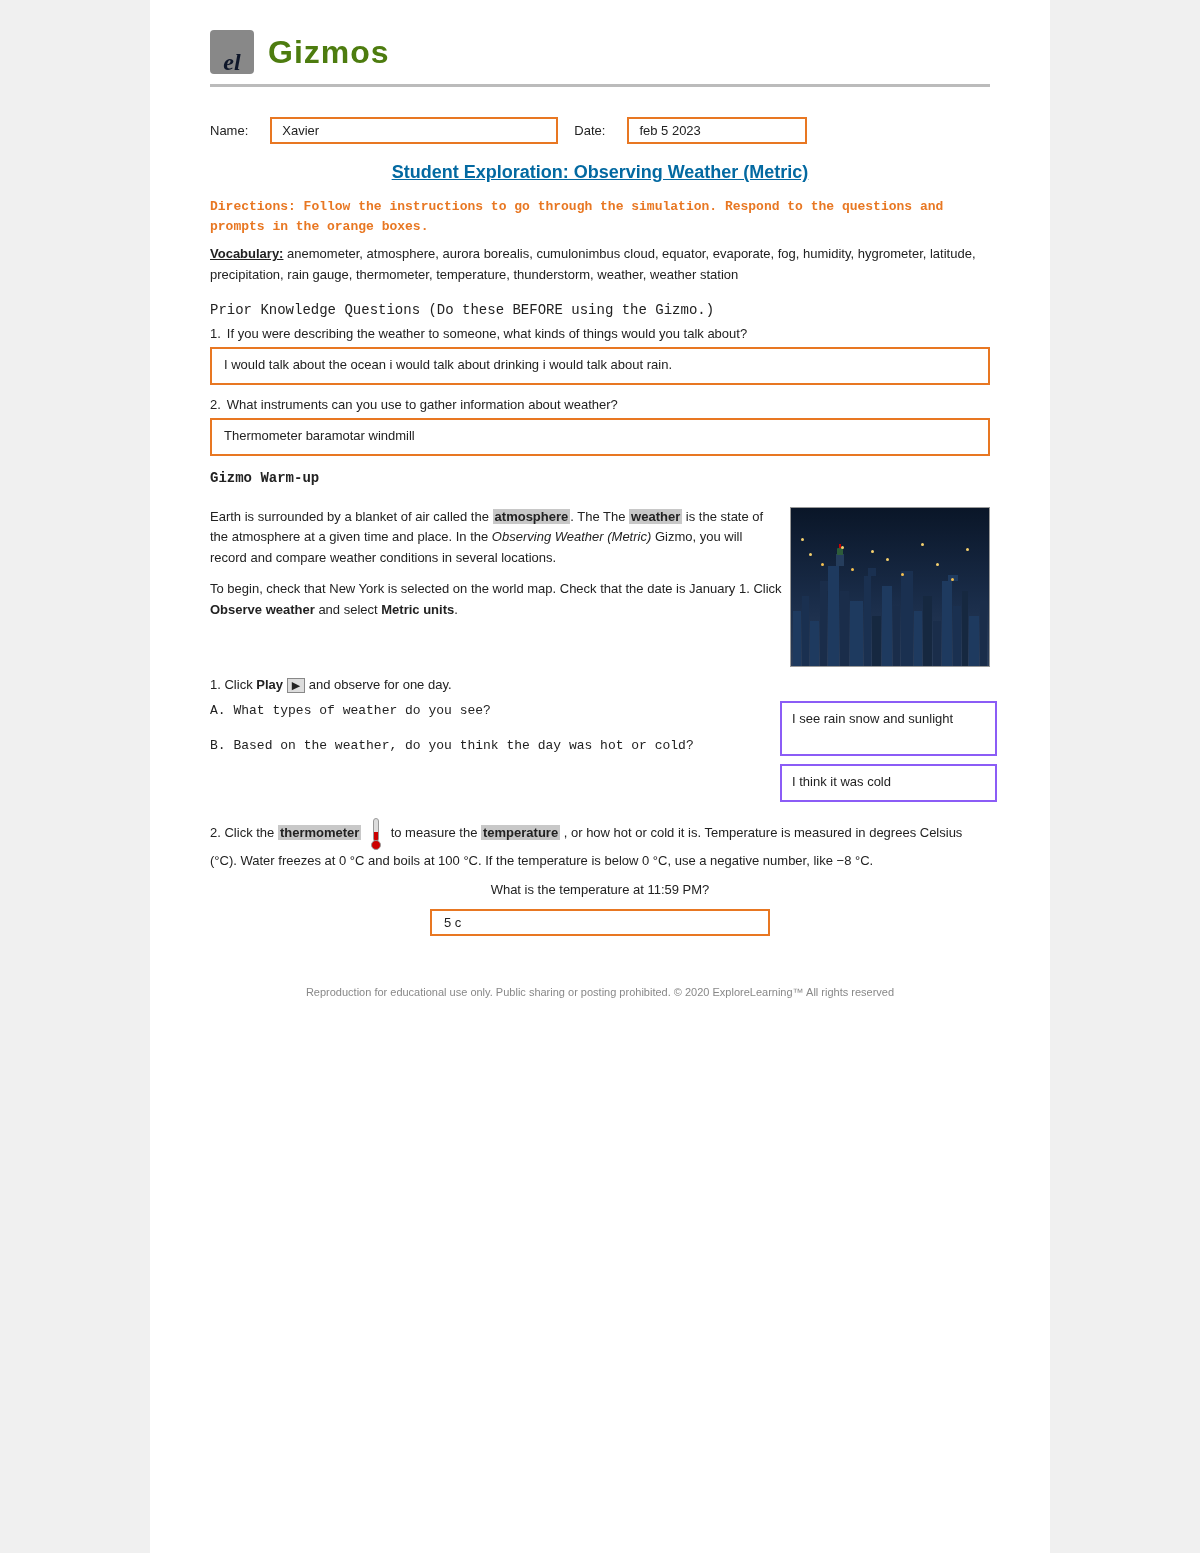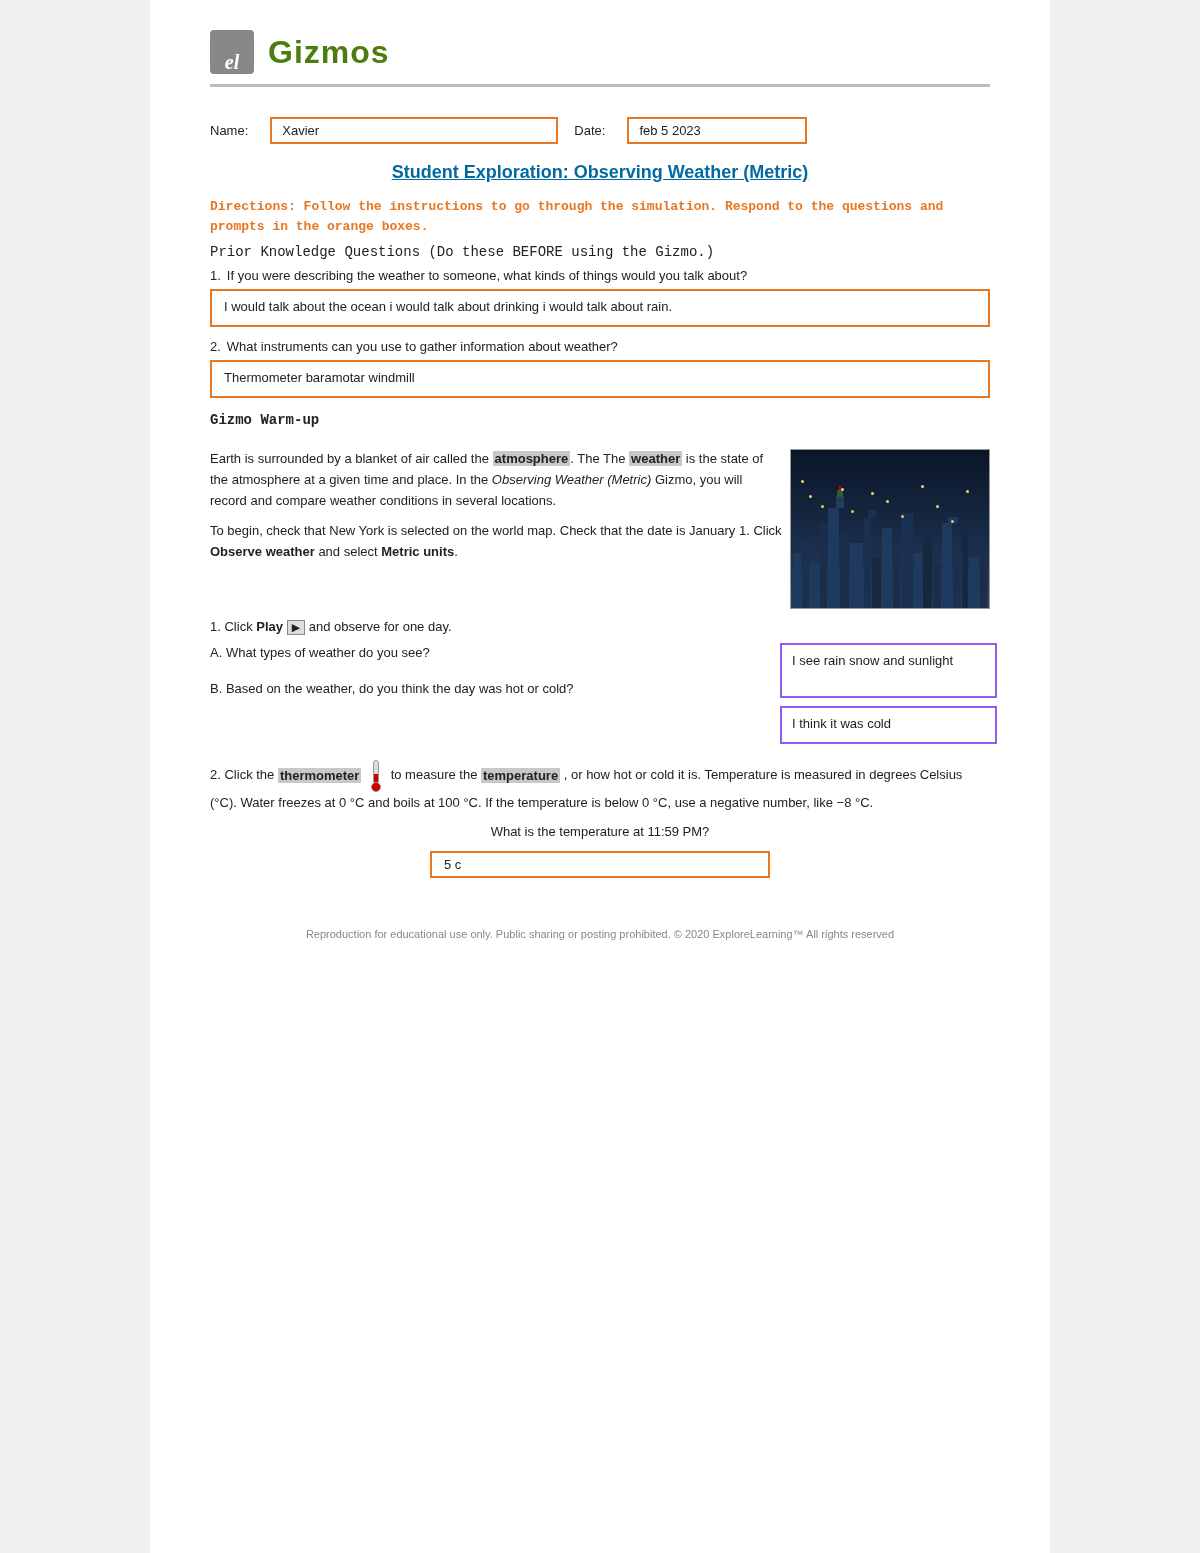--- a/index.html
+++ b/index.html
@@ -31,24 +31,24 @@
       width: 44px;
       height: 44px;
       display: flex;
       align-items: center;
       justify-content: center;
       margin-right: 14px;
       border-radius: 4px;
       flex-shrink: 0;
     }
     .logo-text {
-      color: #ffffff;
+      color: #0f172a;
       font-style: italic;
       font-weight: bold;
-      font-size: 20px;
+      font-size: 24px;
       font-family: serif;
       margin-top: 20px;
     }
     .brand-name {
       font-size: 32px;
       color: #4d7c0f;
       font-weight: 700;
       letter-spacing: 1px;
     }
 
@@ -178,20 +178,21 @@
       padding: 8px 10px;
       font-size: 13px;
       min-height: 60px;
       background: #fff;
       width: 217px;
     }
 
     .sub-question {
       margin-bottom: 8px;
       line-height: 1.5;
+      font-family: Liberation Mono, monospace;
     }
 
     
     .temp-question-row {
       display: flex;
       align-items: center;
       gap: 12px;
       margin-top: 8px;
       flex-direction: column;
     }
@@ -233,20 +234,24 @@
     <span class="field-label">Name:</span>
     <div class="input-box name-input">Xavier</div>
     <span class="field-label">Date:</span>
     <div class="input-box date-input">feb 5 2023</div>
   </div>
 
   <div class="doc-title">Student Exploration: Observing Weather (Metric)</div>
 
   <div class="directions">Directions: Follow the instructions to go through the simulation. Respond to the questions and prompts in the orange boxes.</div>
 
+  <div class="vocabulary-section">
+    <span class="vocab-bold">Vocabulary:</span>
+    <span>anemometer, atmosphere, aurora borealis, cumulonimbus cloud, equator, evaporate, fog, humidity, hygrometer, latitude, precipitation, rain gauge, thermometer, temperature, thunderstorm, weather, weather station</span>
+  </div>
 
   <div class="prior-knowledge">
     <div class="section-heading">
       <span>Prior Knowledge Questions</span>
       <span style="font-weight:normal;">(Do these BEFORE using the Gizmo.)</span>
     </div>
 
     <div class="question-item">
       <div class="question-text">
         <span>1.</span>

